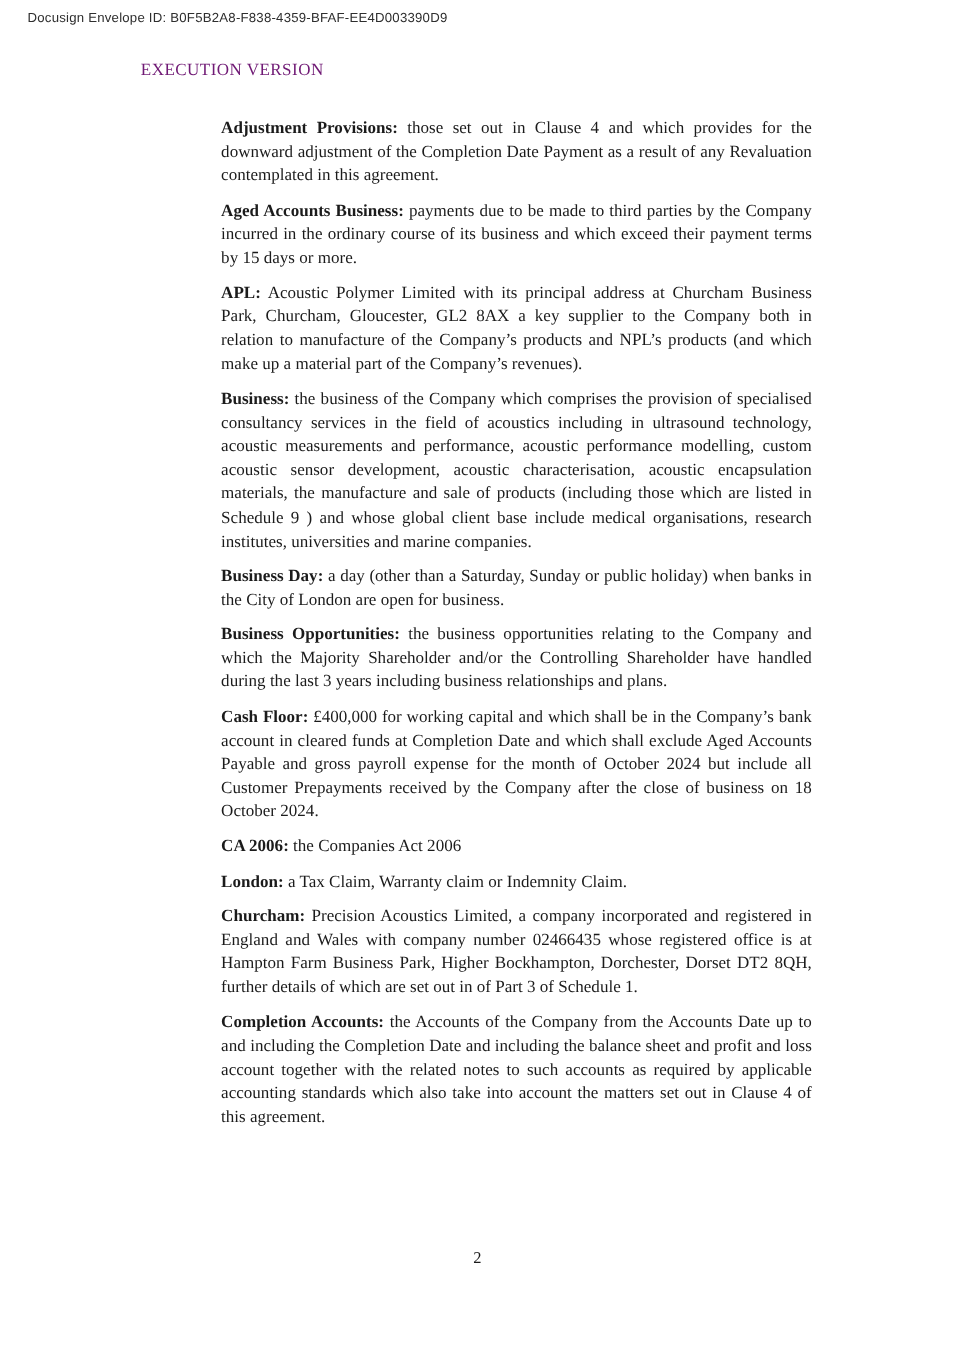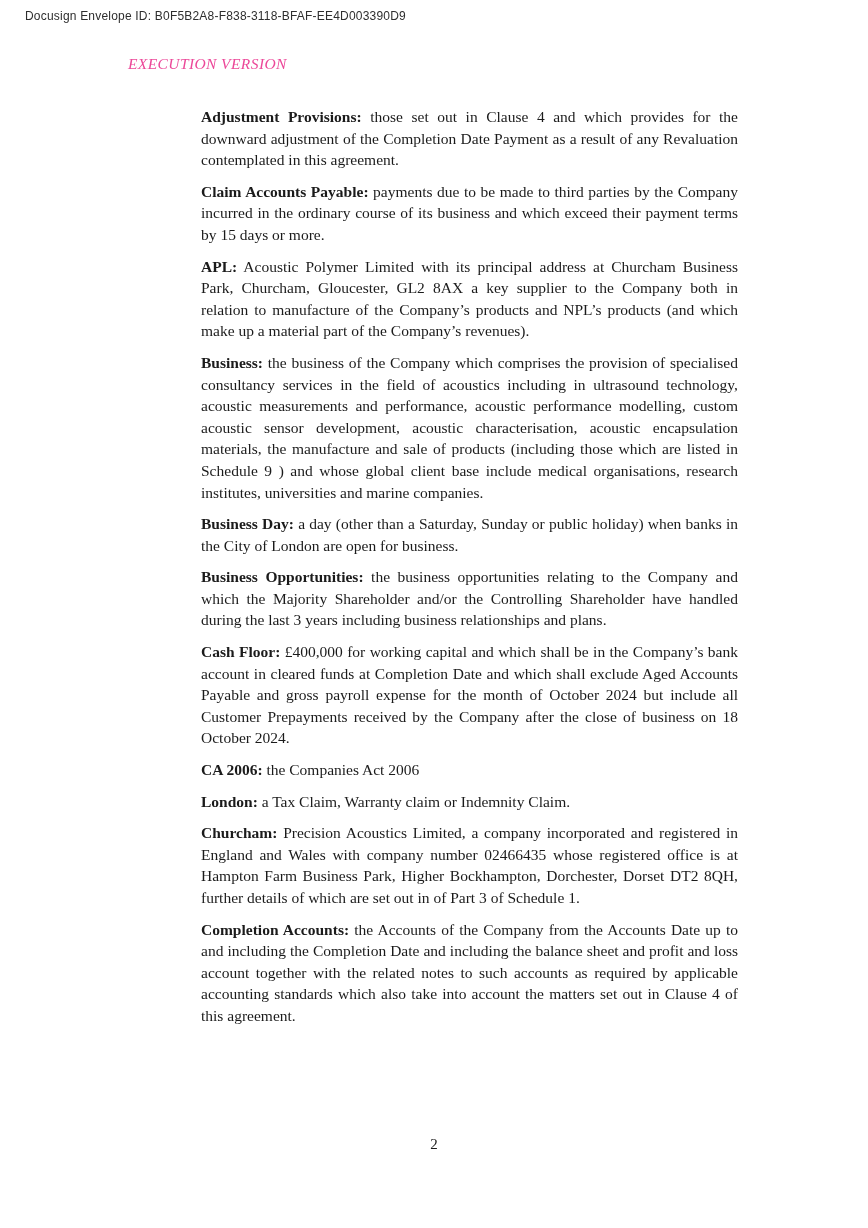--- a/index.html
+++ b/index.html
@@ -20,24 +20,23 @@
     font-size: 12px;
     color: #2e2e2e;
     letter-spacing: 0.2px;
     white-space: nowrap;
   }
   .exec-version {
     position: absolute;
     left: 128px;
     top: 55px;
     font-size: 15.5px;
-    color: #ec4899;
+    color: #701a75;
     letter-spacing: 0.4px;
     white-space: nowrap;
-    font-style: italic;
   }
   .content {
     position: absolute;
     left: 183px;
     top: 106px;
     width: 555px;
   }
   .def {
     margin: 0 0 10px 18px;
     font-size: 15.5px;
@@ -52,27 +51,27 @@
     left: 0;
     width: 100%;
     text-align: center;
     font-size: 15px;
     color: #1b1b1b;
   }
 </style>
 </head>
 <body>
 
-<div class="envelope-line">Docusign Envelope ID: B0F5B2A8-F838-3118-BFAF-EE4D003390D9</div>
+<div class="envelope-line">Docusign Envelope ID: B0F5B2A8-F838-4359-BFAF-EE4D003390D9</div>
 
 <div class="exec-version">EXECUTION VERSION</div>
 
 <div class="content">
   <p class="def"><span class="term">Adjustment Provisions:</span><span> those set out in Clause 4 and which provides for the downward adjustment of the Completion Date Payment as a result of any Revaluation contemplated in this agreement.</span></p>
-  <p class="def"><span class="term">Claim Accounts Payable:</span><span> payments due to be made to third parties by the Company incurred in the ordinary course of its business and which exceed their payment terms by 15 days or more.</span></p>
+  <p class="def"><span class="term">Aged Accounts Business:</span><span> payments due to be made to third parties by the Company incurred in the ordinary course of its business and which exceed their payment terms by 15 days or more.</span></p>
   <p class="def"><span class="term">APL:</span><span> Acoustic Polymer Limited with its principal address at Churcham Business Park, Churcham, Gloucester, GL2 8AX a key supplier to the Company both in relation to manufacture of the Company’s products and NPL’s products (and which make up a material part of the Company’s revenues).</span></p>
   <p class="def"><span class="term">Business:</span><span> the business of the Company which comprises the provision of specialised consultancy services in the field of acoustics including in ultrasound technology, acoustic measurements and performance, acoustic performance modelling, custom acoustic sensor development, acoustic characterisation, acoustic encapsulation materials, the manufacture and sale of products (including those which are listed in Schedule 9 ) and whose global client base include medical organisations, research institutes, universities and marine companies.</span></p>
   <p class="def"><span class="term">Business Day:</span><span> a day (other than a Saturday, Sunday or public holiday) when banks in the City of London are open for business.</span></p>
   <p class="def"><span class="term">Business Opportunities:</span><span> the business opportunities relating to the Company and which the Majority Shareholder and/or the Controlling Shareholder have handled during the last 3 years including business relationships and plans.</span></p>
   <p class="def"><span class="term">Cash Floor:</span><span> £400,000 for working capital and which shall be in the Company’s bank account in cleared funds at Completion Date and which shall exclude Aged Accounts Payable and gross payroll expense for the month of October 2024 but include all Customer Prepayments received by the Company after the close of business on 18 October 2024.</span></p>
   <p class="def"><span class="term">CA 2006:</span><span> the Companies Act 2006</span></p>
   <p class="def"><span class="term">London:</span><span> a Tax Claim, Warranty claim or Indemnity Claim.</span></p>
   <p class="def"><span class="term">Churcham:</span><span> Precision Acoustics Limited, a company incorporated and registered in England and Wales with company number 02466435 whose registered office is at Hampton Farm Business Park, Higher Bockhampton, Dorchester, Dorset DT2 8QH, further details of which are set out in of Part 3 of Schedule 1.</span></p>
   <p class="def"><span class="term">Completion Accounts:</span><span> the Accounts of the Company from the Accounts Date up to and including the Completion Date and including the balance sheet and profit and loss account together with the related notes to such accounts as required by applicable accounting standards which also take into account the matters set out in Clause 4 of this agreement.</span></p>
 </div>

